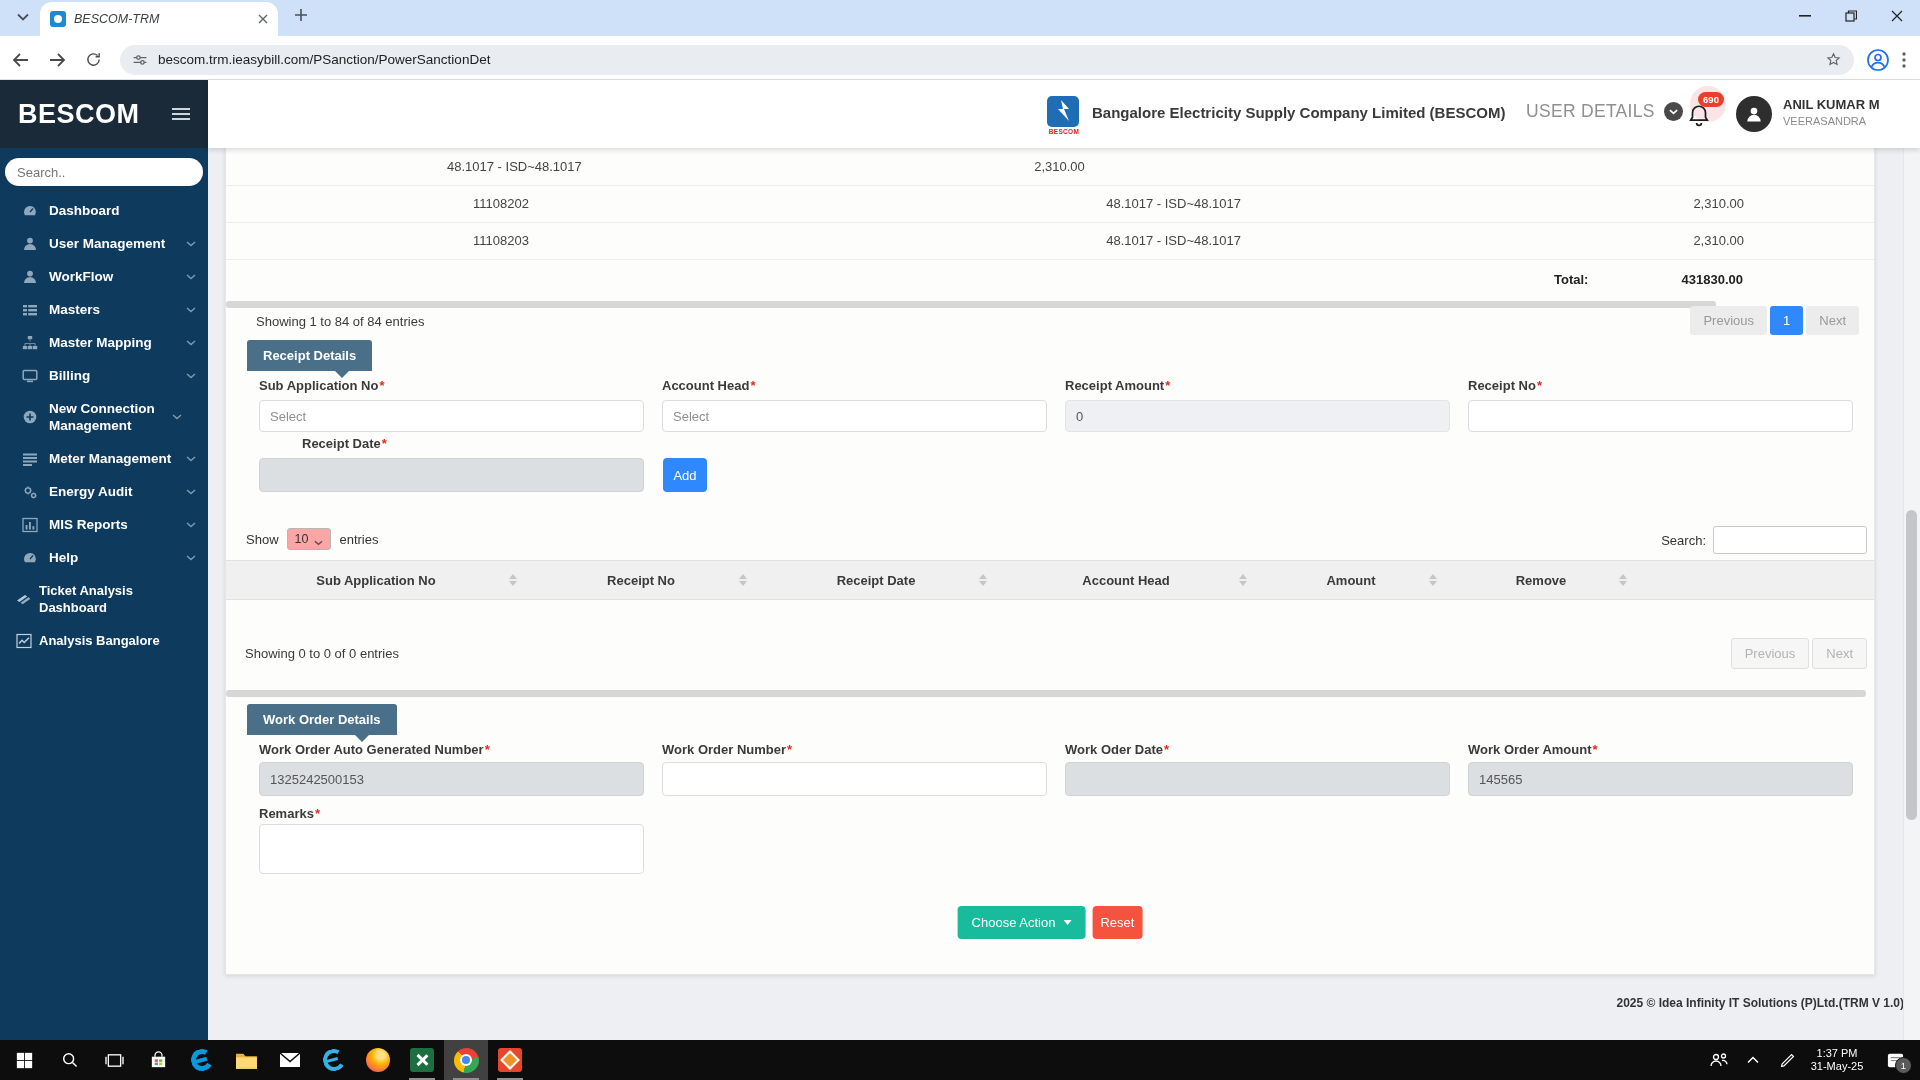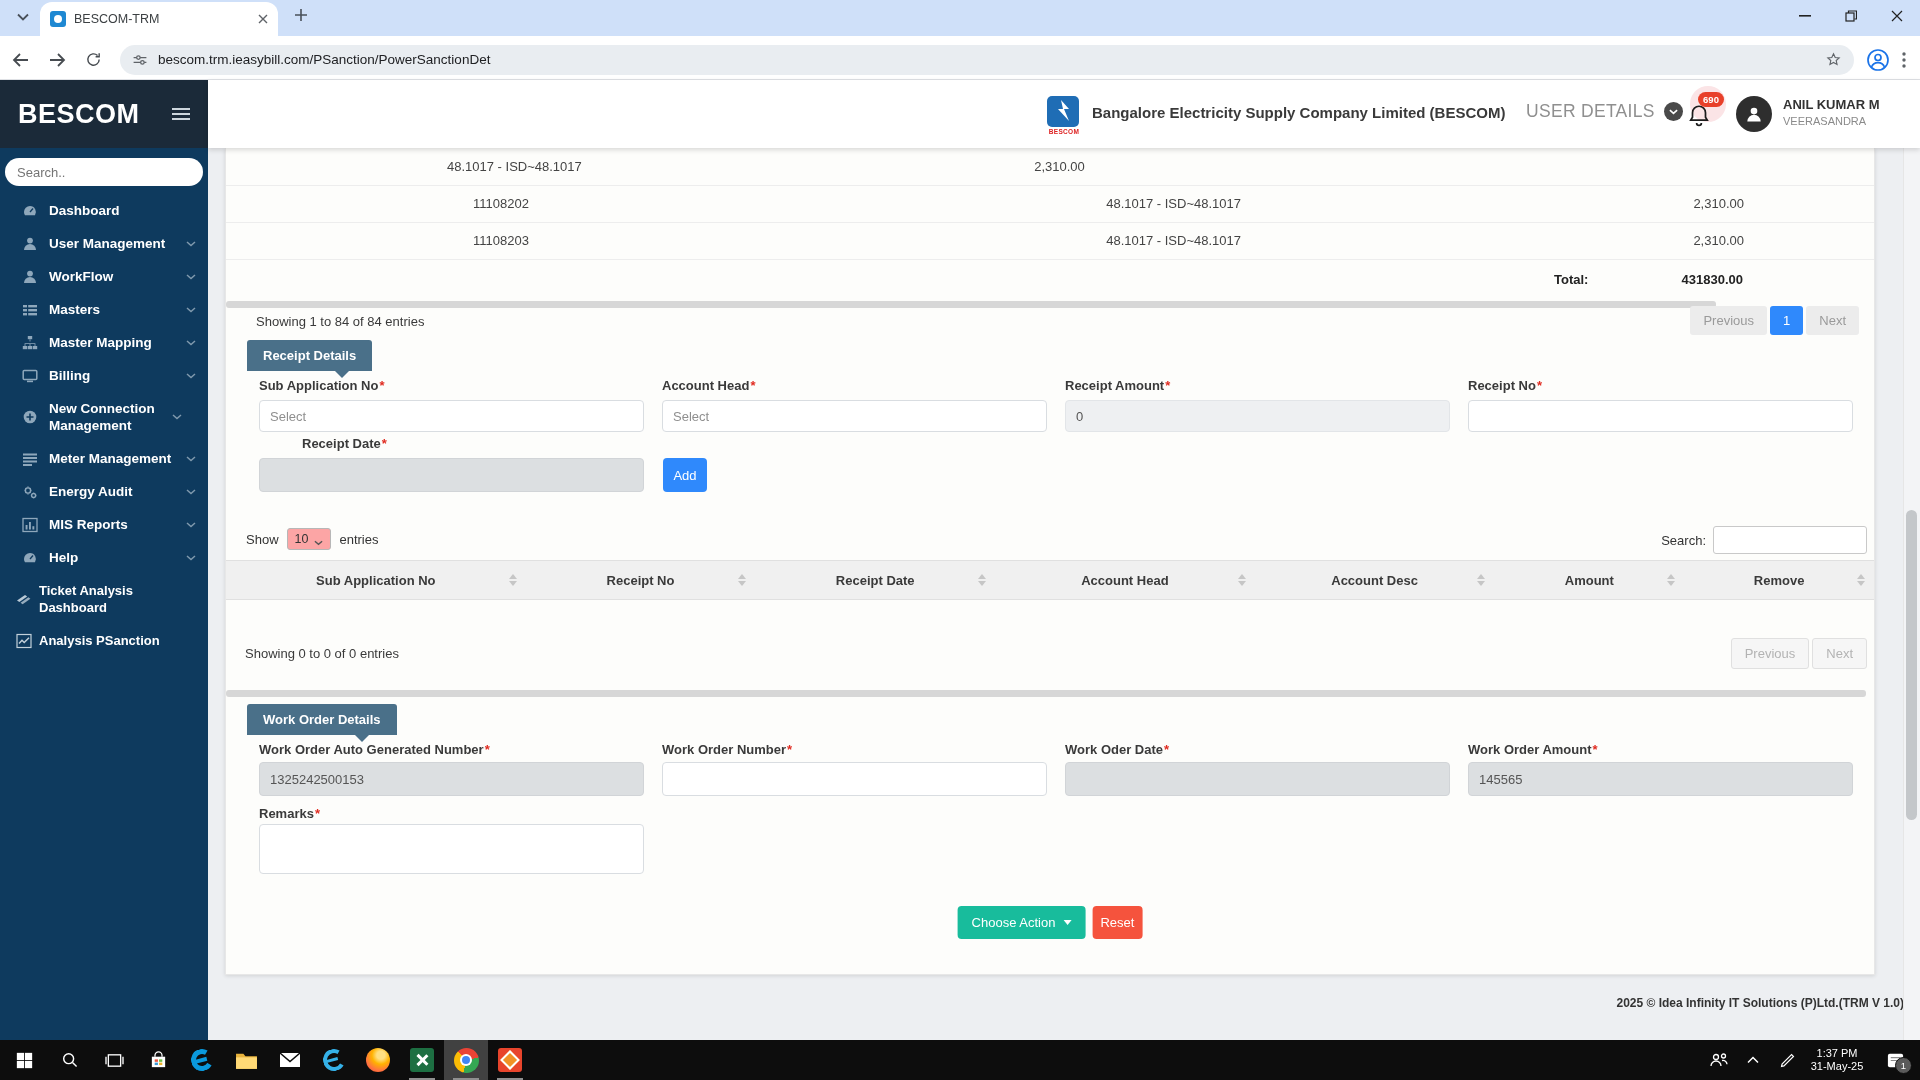--- a/index.html
+++ b/index.html
@@ -1,21 +1,21 @@
 <!DOCTYPE html>
 <html><head>
 <meta charset="utf-8">
 <style>
   html,body{margin:0;padding:0;background:#222;}
   .screen{position:relative;width:1920px;height:1080px;background:#fff;overflow:hidden;
           font-family:"Liberation Sans",sans-serif;-webkit-font-smoothing:antialiased;}
   svg{display:block}
 
   
-  .titlebar{position:absolute;left:0;top:0;right:0;height:36px;background:#cfe0f9;display:flex;align-items:flex-end;}
+  .titlebar{position:absolute;left:0;top:0;right:0;height:36px;background:#cfe0f9;display:flex;align-items:flex-end;font-style:italic;}
   .tab-chevron{width:26px;height:26px;margin:0 4px 6px 10px;border-radius:50%;display:flex;align-items:center;justify-content:center;}
   .tab{width:238px;height:34px;background:#fff;border-radius:12px 12px 0 0;display:flex;align-items:center;padding:0 10px;gap:8px;box-sizing:border-box;}
   .favicon{width:16px;height:16px;border-radius:3px;background:#1e88d2;position:relative;flex:none;}
   .favicon::after{content:"";position:absolute;inset:4px;border-radius:50%;background:#fff;}
   .tab-title{flex:1;font-size:12.5px;color:#3c4043;white-space:nowrap;overflow:hidden;}
   .newtab{width:26px;height:26px;margin:0 0 8px 10px;display:flex;align-items:center;justify-content:center;}
   .win-controls{margin-left:auto;display:flex;height:40px;}
   .winbtn{width:46px;height:40px;display:flex;align-items:center;justify-content:center;}
 
   .toolbar{position:absolute;left:0;top:40px;right:0;height:40px;background:#fff;border-bottom:1px solid #dfe1e5;display:flex;align-items:center;box-sizing:border-box;}
@@ -348,21 +348,21 @@
             <path d="M1 9.5L9 4l2.2 1.5L3.4 11z"></path>
             <path d="M4.6 11.8l7.8-5.5 2 1.4-7.8 5.5z" opacity=".8"></path>
           </svg>
         <span class="nav-label">Ticket Analysis Dashboard</span>
       </div>
       <div class="nav-item small">
         <svg class="nic" width="16" height="16" viewBox="0 0 16 16">
             <rect x="1" y="1.5" width="14" height="13" fill="none" stroke="#c2d0da" stroke-width="1.2"></rect>
             <path d="M3 10.5l3-3.2 2.2 2.2L13 4.8" fill="none" stroke="#c2d0da" stroke-width="1.5"></path>
           </svg>
-        <span class="nav-label">Analysis PSanction</span>
+        <span class="nav-label">Analysis Bangalore</span>
       </div>
     </nav>
   </aside>
 
   <header class="appheader">
     <div class="hlogo">
       <span class="cap top">&nbsp;</span>
       <svg width="34" height="32" viewBox="0 0 34 32">
           <rect x="1" y="0" width="32" height="31" rx="5" fill="#1f6db5"></rect>
           <path d="M15 4l8 9h-5l5 12-11-12h5z" fill="#fff"></path>
@@ -485,27 +485,20 @@
                 <span class="sa-dn"></span>
               </span>
             </div>
           <div class="rth" style="width:260px;">
               <span>Account Head</span>
               <span class="sort">
                 <span class="sa-up"></span>
                 <span class="sa-dn"></span>
               </span>
             </div>
-          <div class="rth" style="width:240px;">
-              <span>Account Desc</span>
-              <span class="sort">
-                <span class="sa-up"></span>
-                <span class="sa-dn"></span>
-              </span>
-            </div>
           <div class="rth" style="width:190px;">
               <span>Amount</span>
               <span class="sort">
                 <span class="sa-up"></span>
                 <span class="sa-dn"></span>
               </span>
             </div>
           <div class="rth" style="width:190px;">
               <span>Remove</span>
               <span class="sort">

